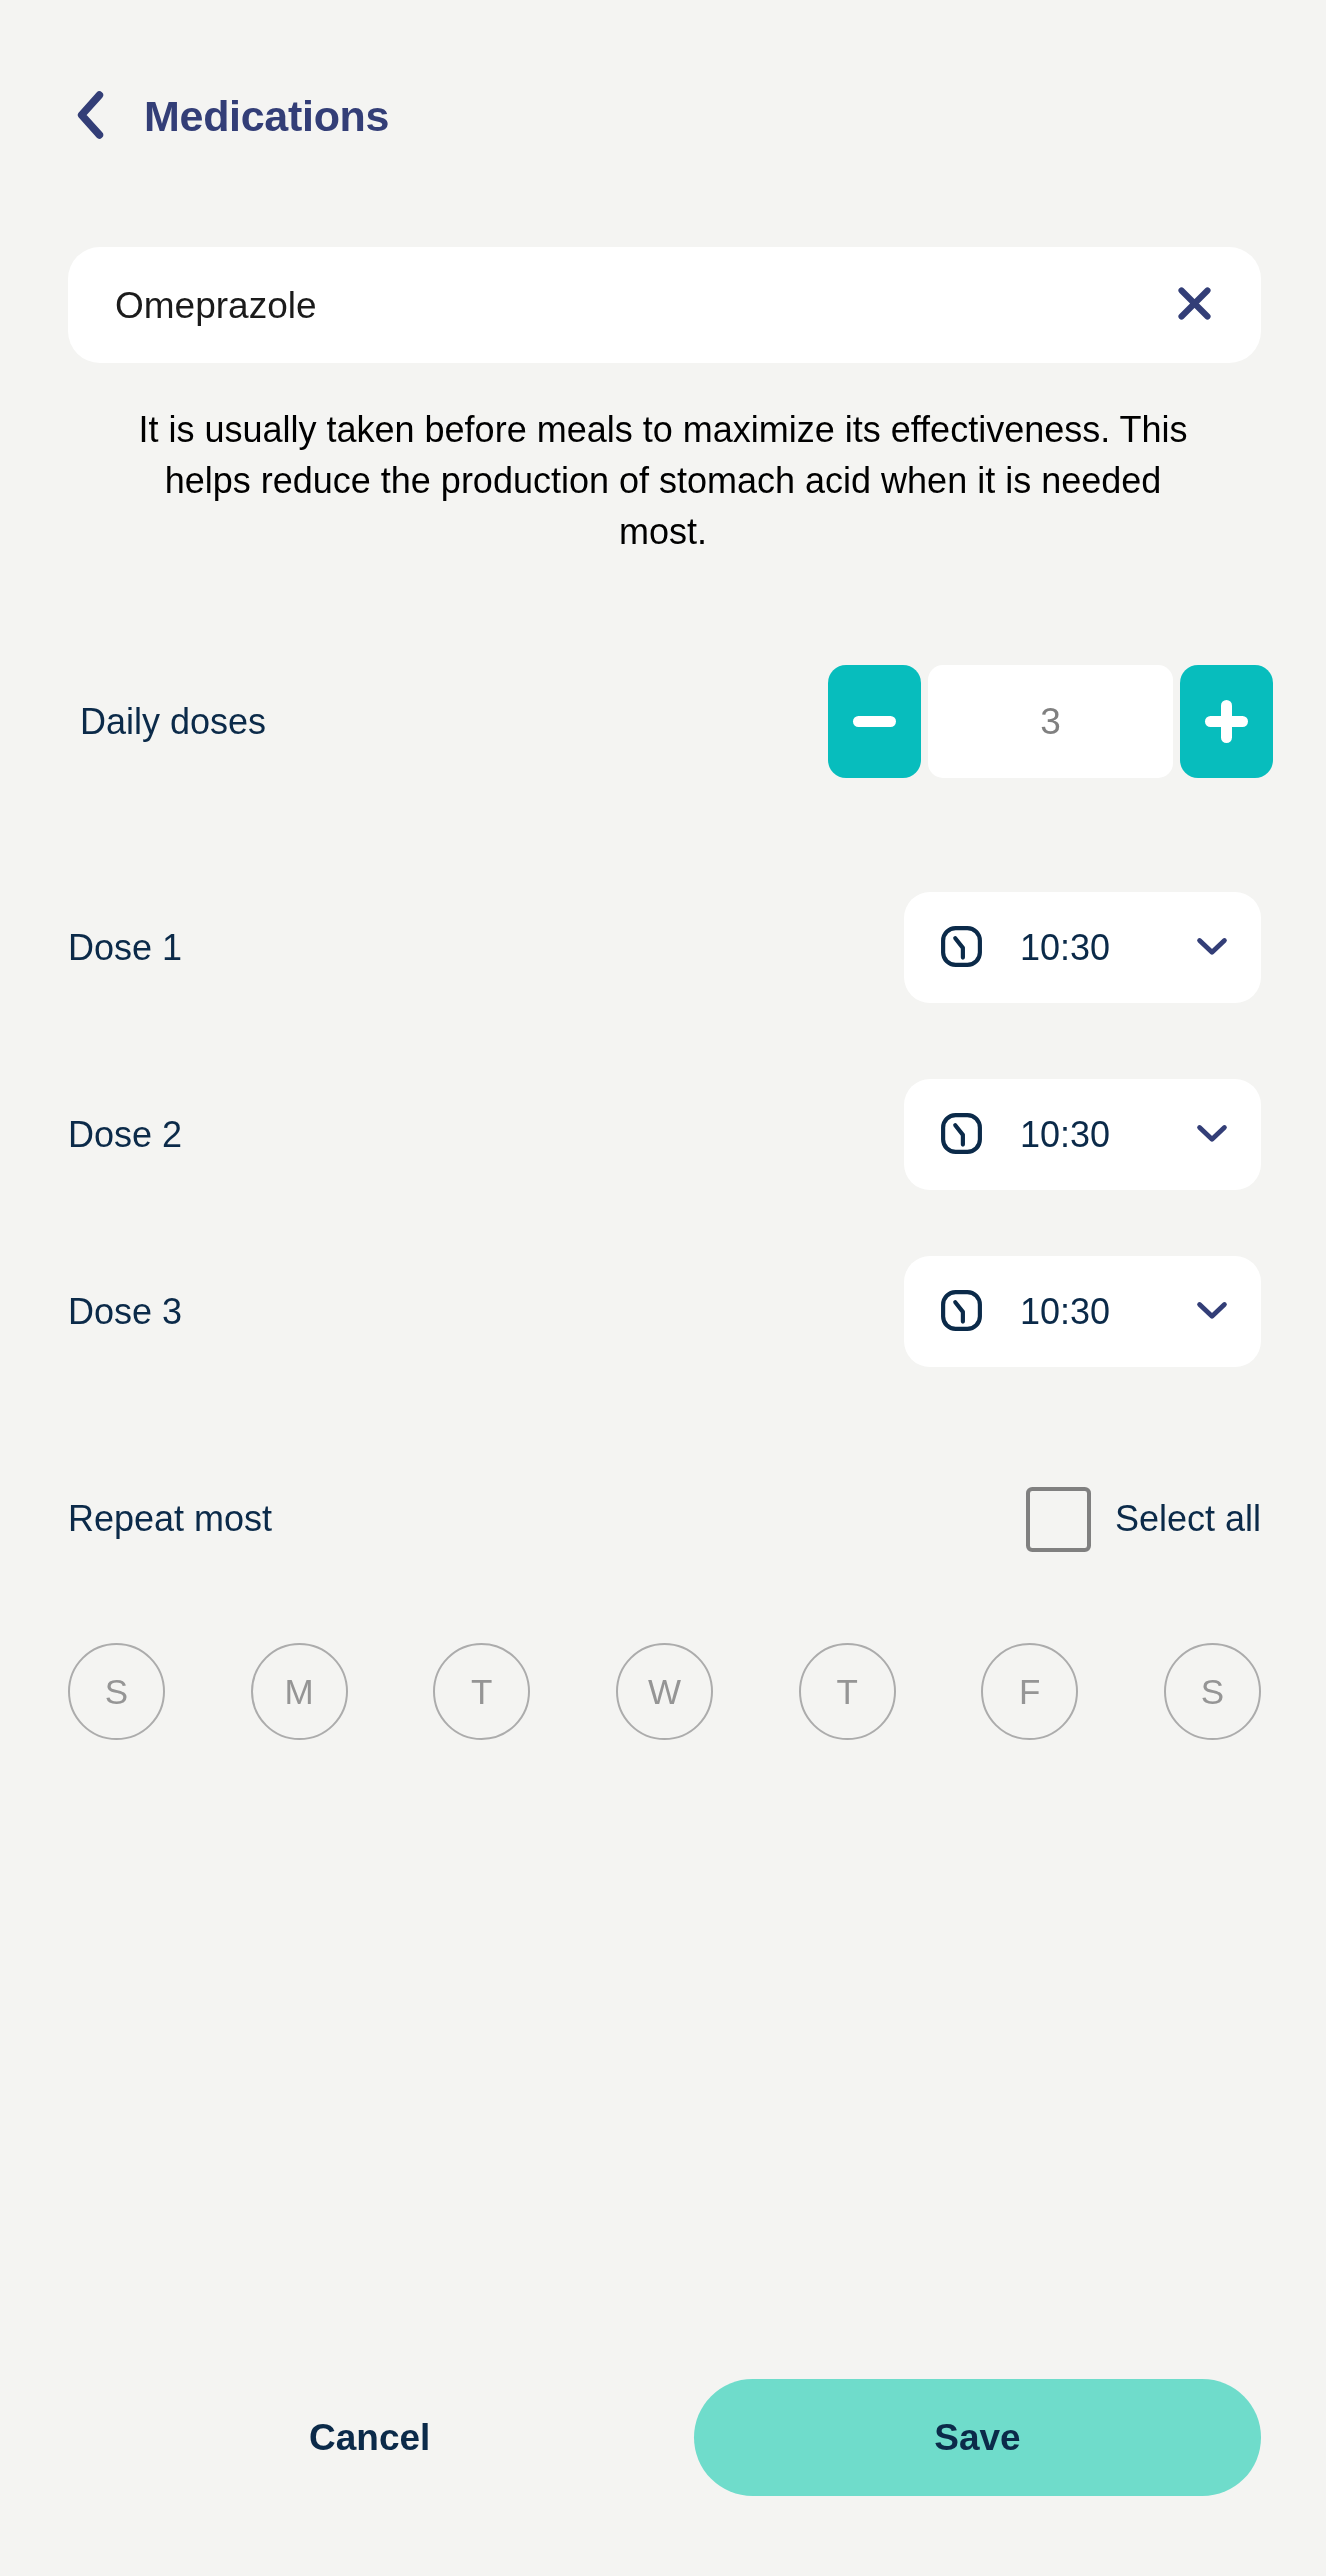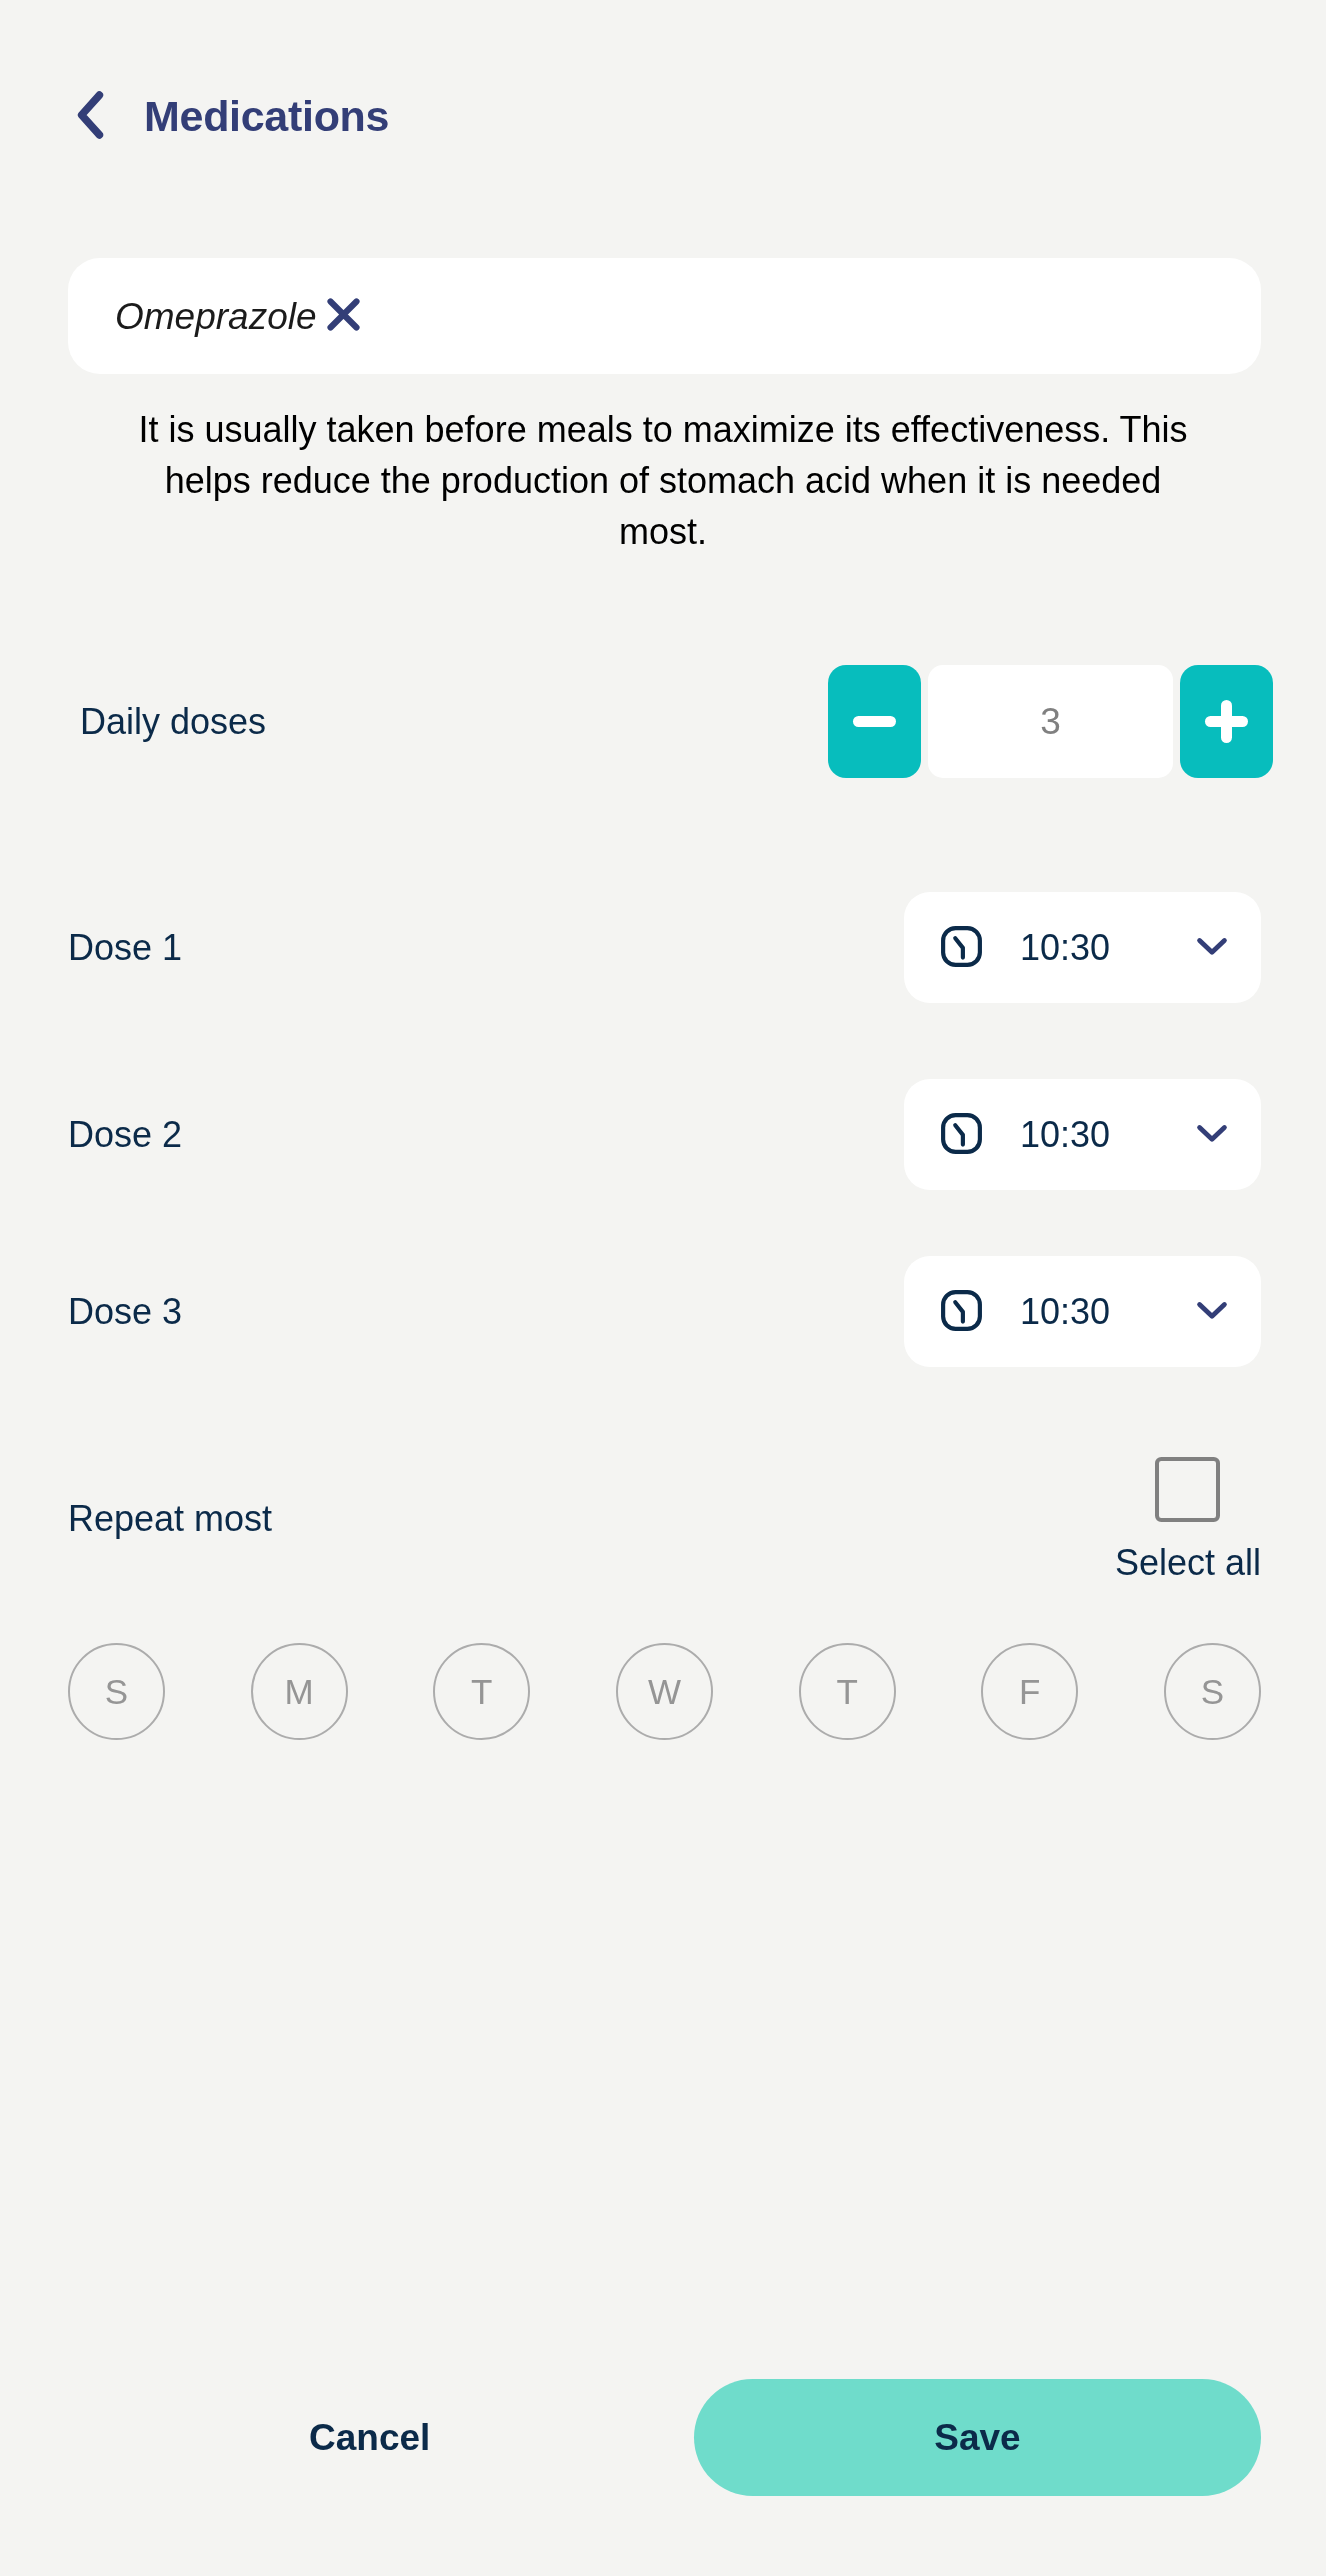--- a/index.html
+++ b/index.html
@@ -44,30 +44,30 @@
     font-size: 43px;
     font-weight: bold;
     color: #333E77;
     letter-spacing: -0.3px;
     line-height: 1;
   }
 
   
   .name-field {
     position: absolute;
-    top: 258px;
+    top: 247px;
     left: 68px;
     width: 1193px;
     height: 116px;
     background: #FFFFFF;
     border-radius: 32px;
     display: flex;
     align-items: center;
     padding: 0 40px 0 47px;
-    font-style: italic;
+    justify-content: space-between;
   }
   .name-value {
     font-size: 37px;
     color: #1B1B1B;
     line-height: 1;
   }
   .clear-btn {
     width: 53px;
     height: 53px;
     display: flex;
@@ -179,21 +179,20 @@
     line-height: 1;
     flex: 1;
   }
 
   
   .select-all {
     display: flex;
     align-items: center;
     gap: 23.5px;
     cursor: pointer;
-    flex-direction: column;
   }
   .checkbox {
     width: 65px;
     height: 65px;
     border: 4.8px solid #808080;
     border-radius: 6.2px;
     background: transparent;
   }
   .select-all-label {
     font-size: 36px;

